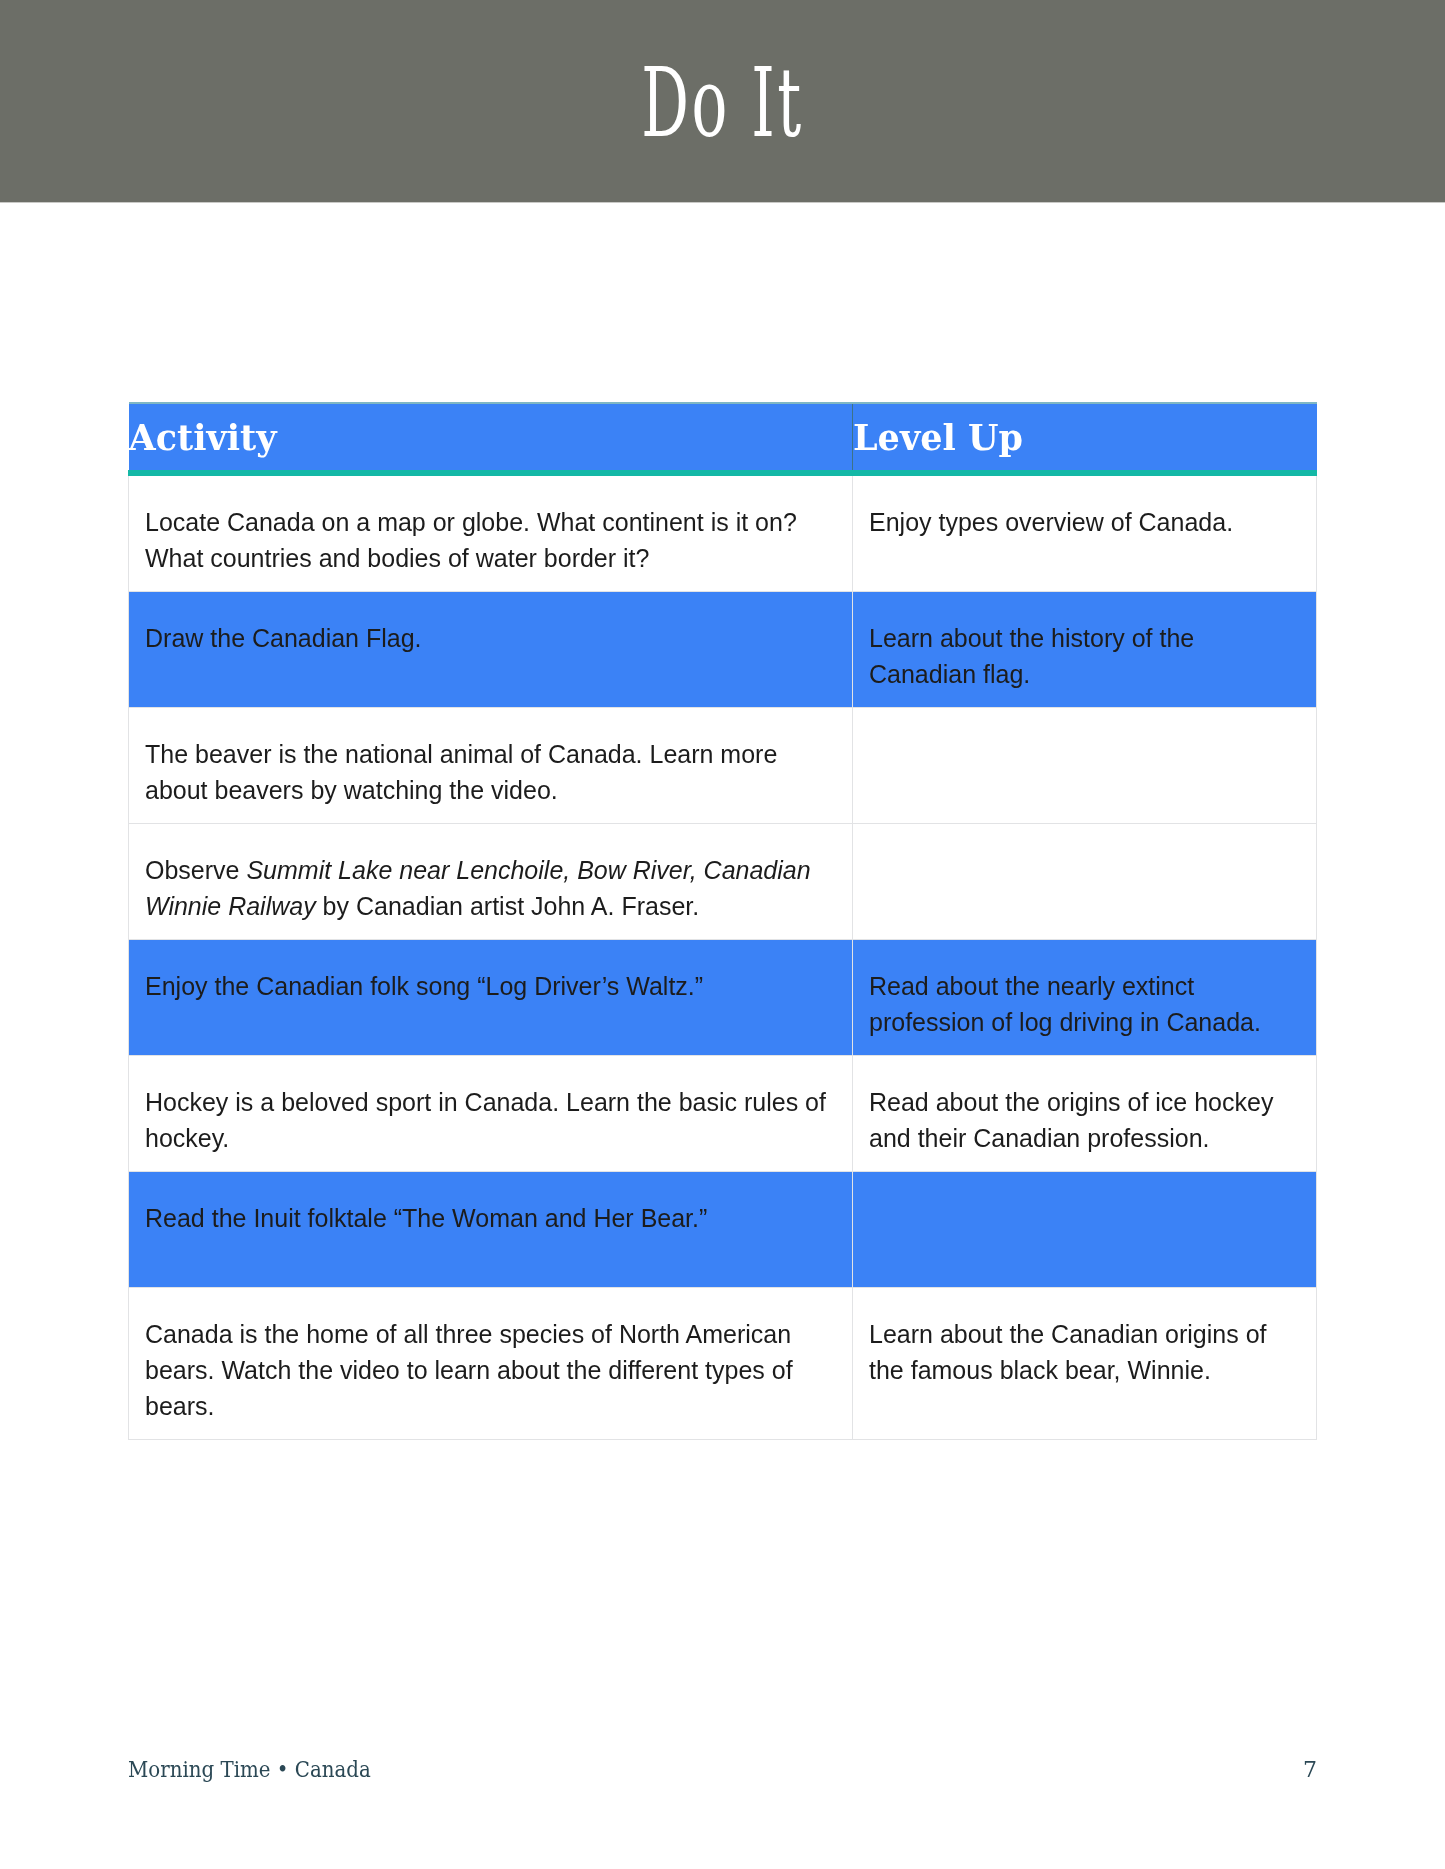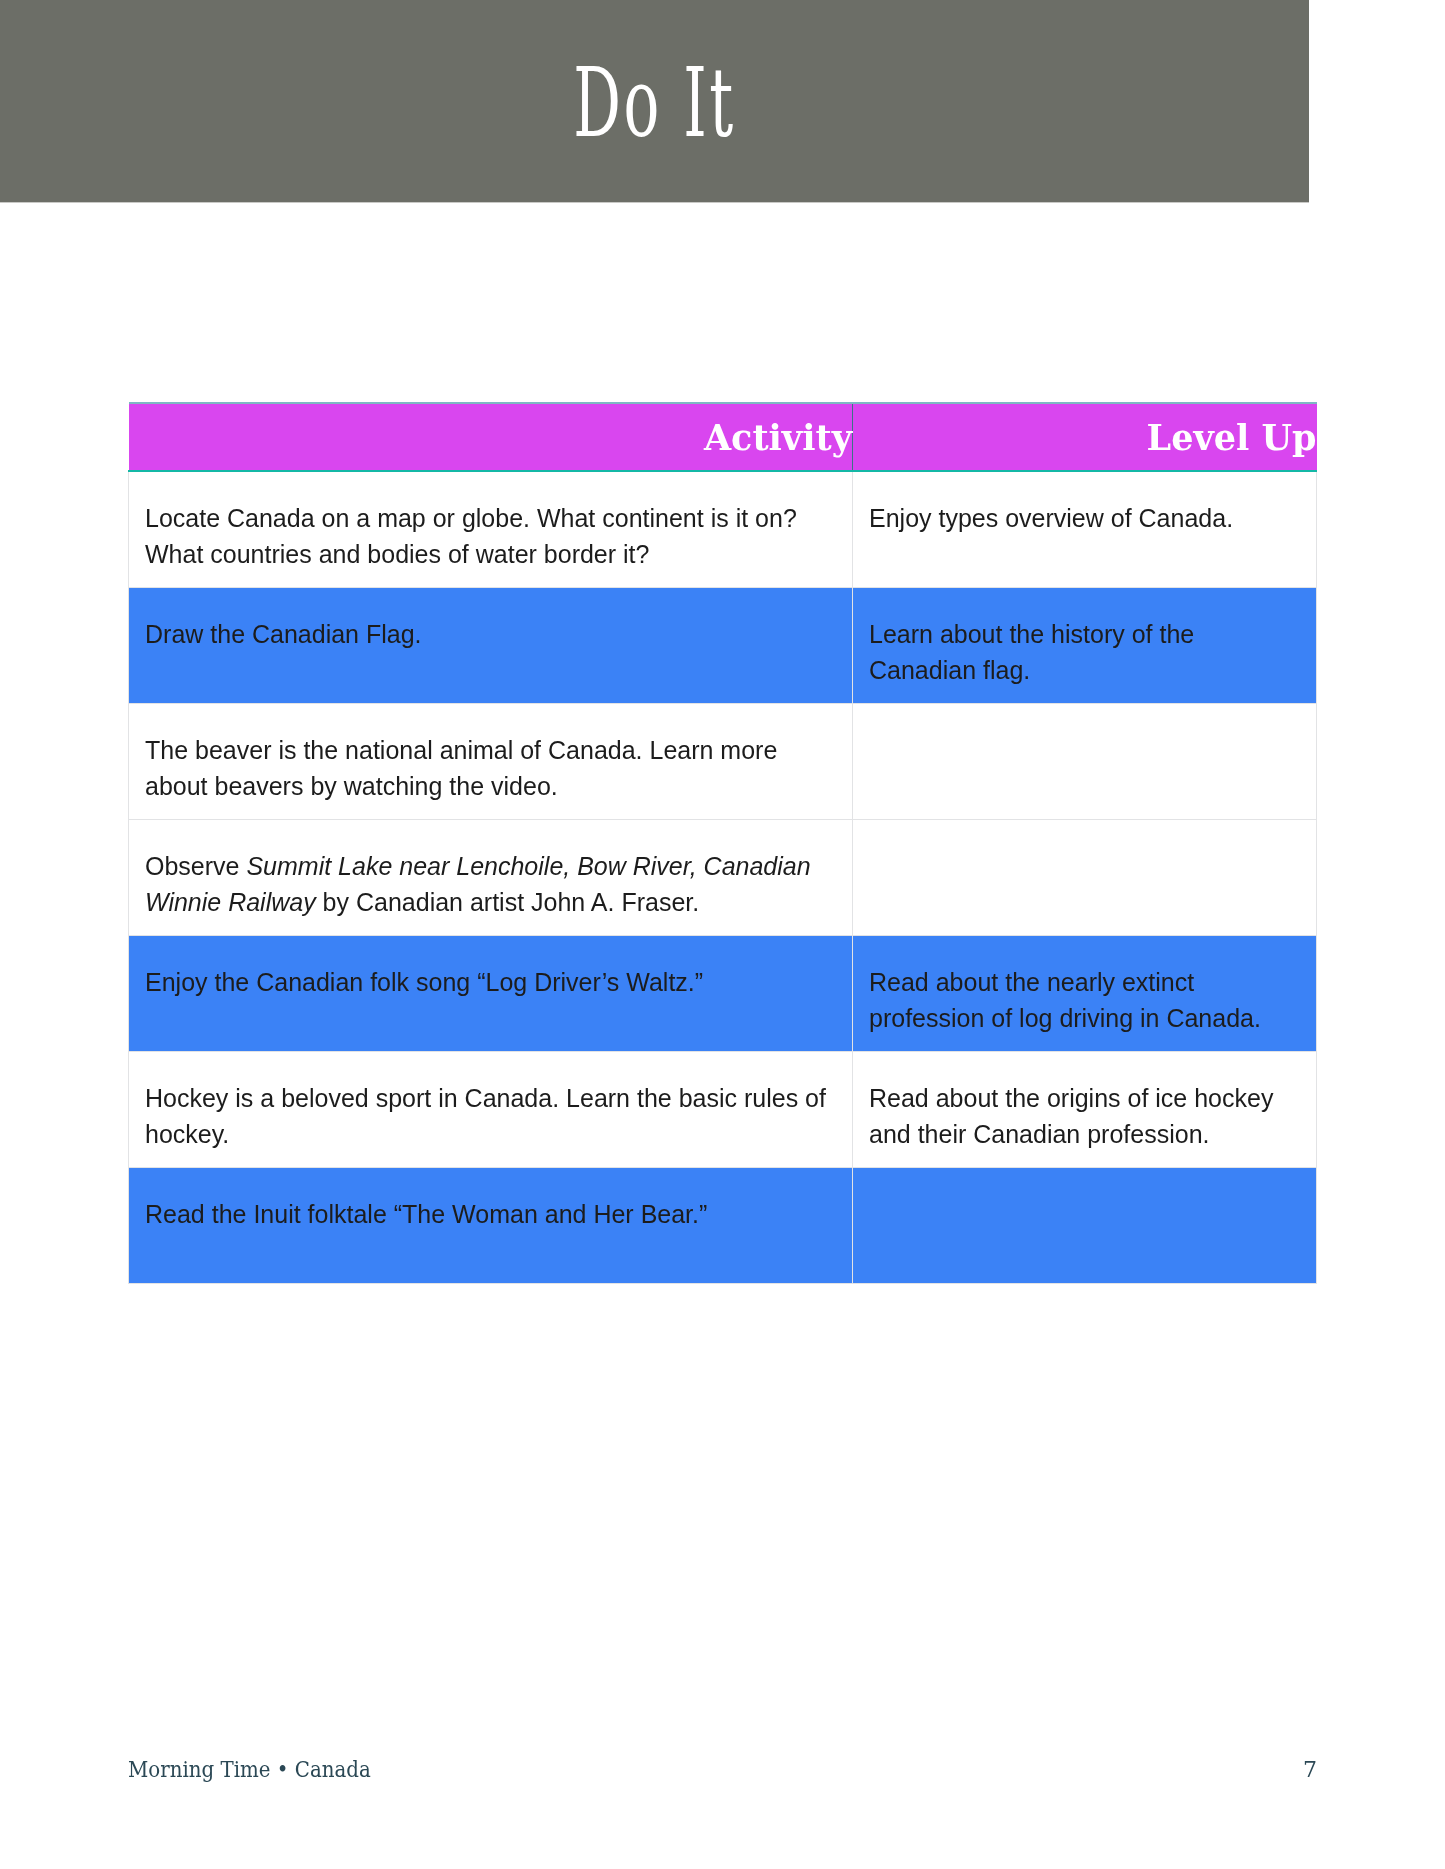--- a/index.html
+++ b/index.html
@@ -1,39 +1,39 @@
 <!DOCTYPE html>
 <html><head>
 <meta charset="utf-8">
 <style>
   html, body { margin: 0; padding: 0; }
   body {
     width: 1445px; height: 1869px; background: #ffffff; position: relative; overflow: hidden;
     font-family: "Liberation Sans", sans-serif; color: #1c1c1c;
   }
   .banner {
-    position: absolute; left: 0; top: 0; width: 1309px; height: 202px;
+    position: absolute; left: 0; top: 0; width: 1445px; height: 202px;
     background: #6c6e67; border-bottom: 1px solid #c9c9c6;
   }
   .banner-title {
     position: absolute; left: 0; right: 0; top: 48px; text-align: center;
     color: #ffffff; font-family: "DejaVu Serif", serif; font-weight: normal;
     font-size: 96px; line-height: 110px; letter-spacing: 4px;
     transform: scaleX(0.62); transform-origin: 50% 50%;
   }
   .table {
     position: absolute; left: 128px; top: 402px; width: 1189px;
     border-collapse: collapse; table-layout: fixed;
   }
   .table th {
-    background: #d946ef; color: #ffffff;
+    background: #3b82f6; color: #ffffff;
     font-family: "DejaVu Serif", serif; font-weight: bold; font-size: 35px;
-    height: 66px; padding: 0; text-align: right;
+    height: 66px; padding: 0; text-align: left;
     border-right: 1px solid #3c7388;
-    border-top: 2px solid #7fb7c4; border-bottom: 2px solid #14b8a6;
+    border-top: 2px solid #7fb7c4; border-bottom: 6px solid #14b8a6;
   }
   .table th:last-child { border-right: none; }
   .table td {
     vertical-align: top; padding: 28px 16px 0 16px; height: 87px;
     font-size: 25px; line-height: 36px; color: #1c1c1c;
     border: 1px solid #e2e3e5;
   }
   .table tr.alt td { background: #3b82f6; }
   .table tr.tall td { height: 123px; }
   .col1 { width: 724px; }
@@ -88,17 +88,21 @@
       <td>Read about the nearly extinct profession of log driving in Canada.</td>
     </tr>
     <tr>
       <td>Hockey is a beloved sport in Canada. Learn the basic rules of hockey.</td>
       <td>Read about the origins of ice hockey and their Canadian profession.</td>
     </tr>
     <tr class="alt">
       <td>Read the Inuit folktale “The Woman and Her Bear.”</td>
       <td></td>
     </tr>
+    <tr class="tall">
+      <td>Canada is the home of all three species of North American bears. Watch the video to learn about the different types of bears.</td>
+      <td>Learn about the Canadian origins of the famous black bear, Winnie.</td>
+    </tr>
   </tbody>
 </table>
 
 <div class="footer-left">Morning Time • Canada</div>
 <div class="footer-right">7</div>
 
 </body></html>

